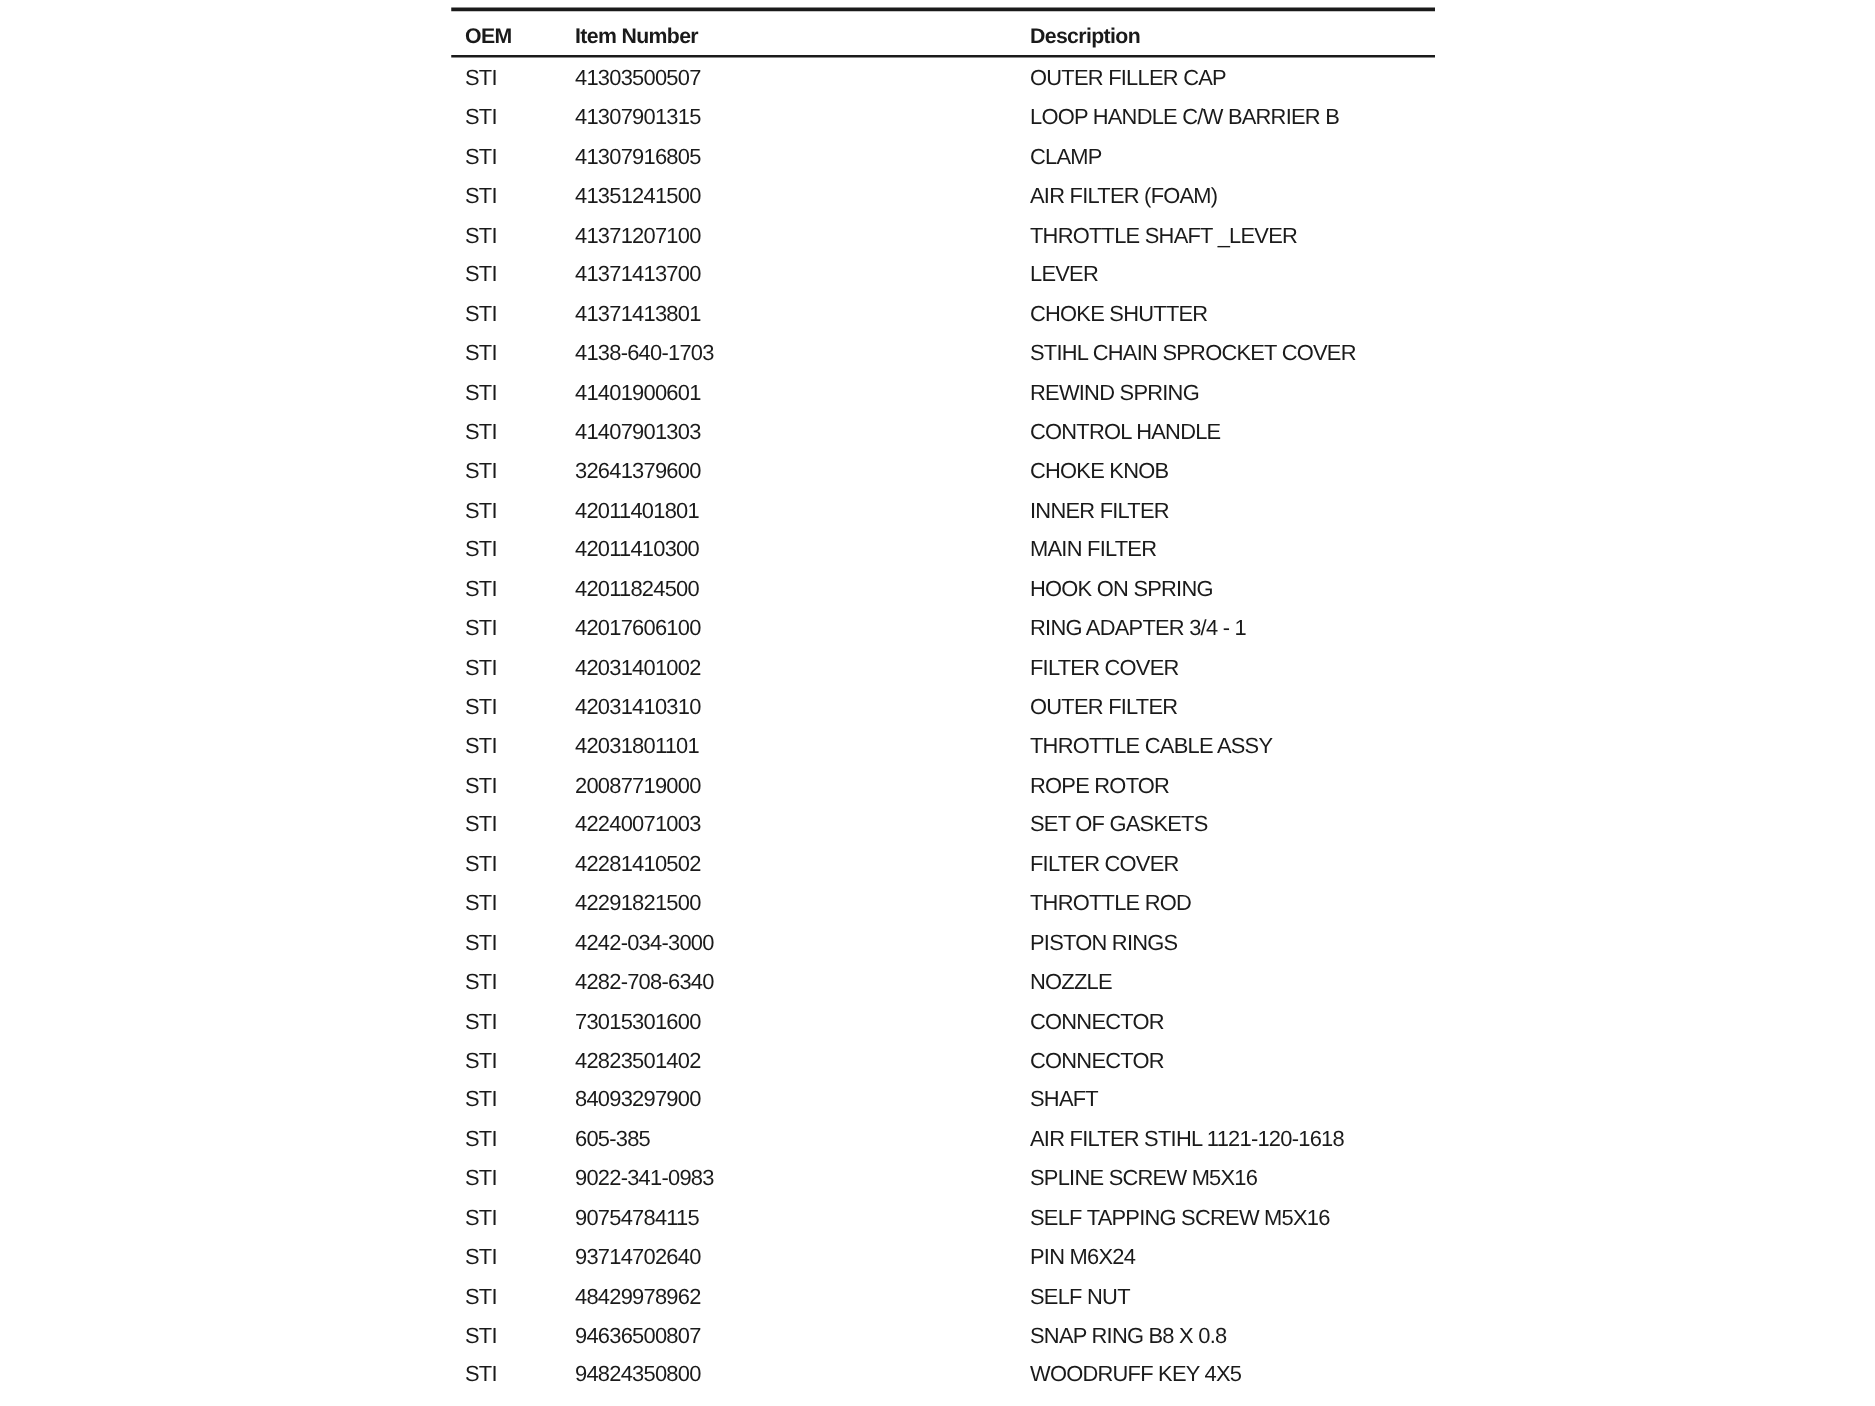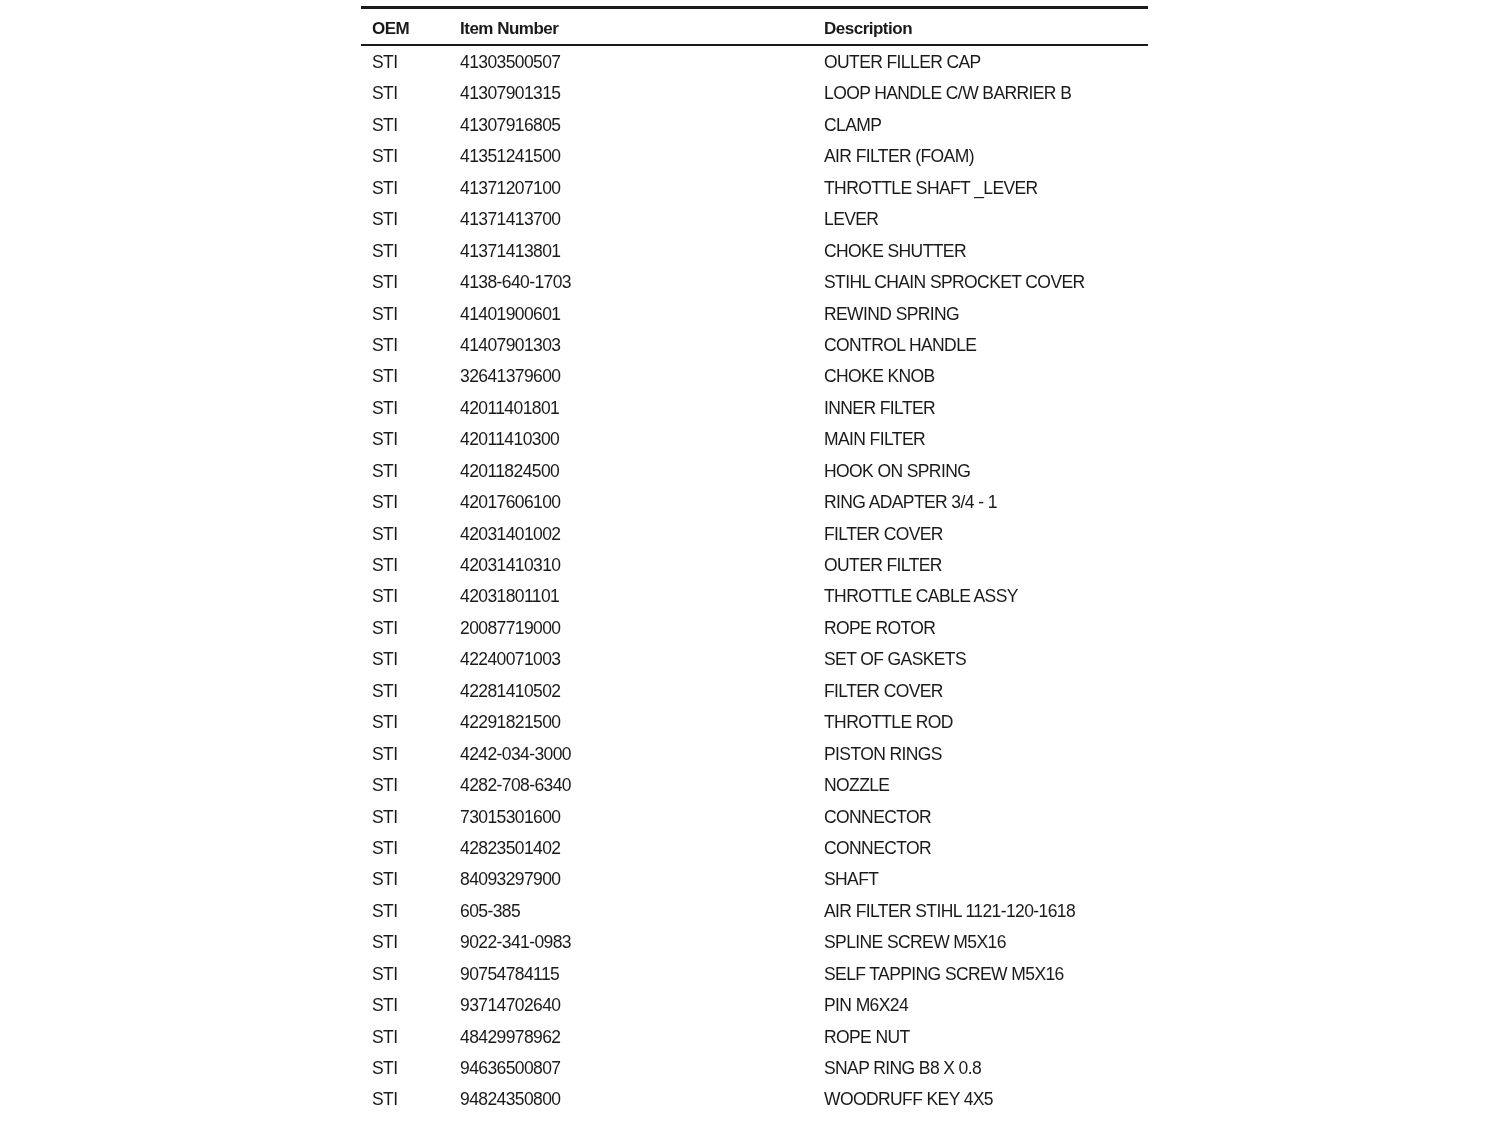--- a/index.html
+++ b/index.html
@@ -218,21 +218,21 @@
     <span class="c-desc">SELF TAPPING SCREW M5X16</span>
   </div>
       <div class="row">
     <span class="c-oem">STI</span>
     <span class="c-item">93714702640</span>
     <span class="c-desc">PIN M6X24</span>
   </div>
       <div class="row">
     <span class="c-oem">STI</span>
     <span class="c-item">48429978962</span>
-    <span class="c-desc">ROPE NUT</span>
+    <span class="c-desc">SELF NUT</span>
   </div>
       <div class="row">
     <span class="c-oem">STI</span>
     <span class="c-item">94636500807</span>
     <span class="c-desc">SNAP RING B8 X 0.8</span>
   </div>
       <div class="row">
     <span class="c-oem">STI</span>
     <span class="c-item">94824350800</span>
     <span class="c-desc">WOODRUFF KEY 4X5</span>

